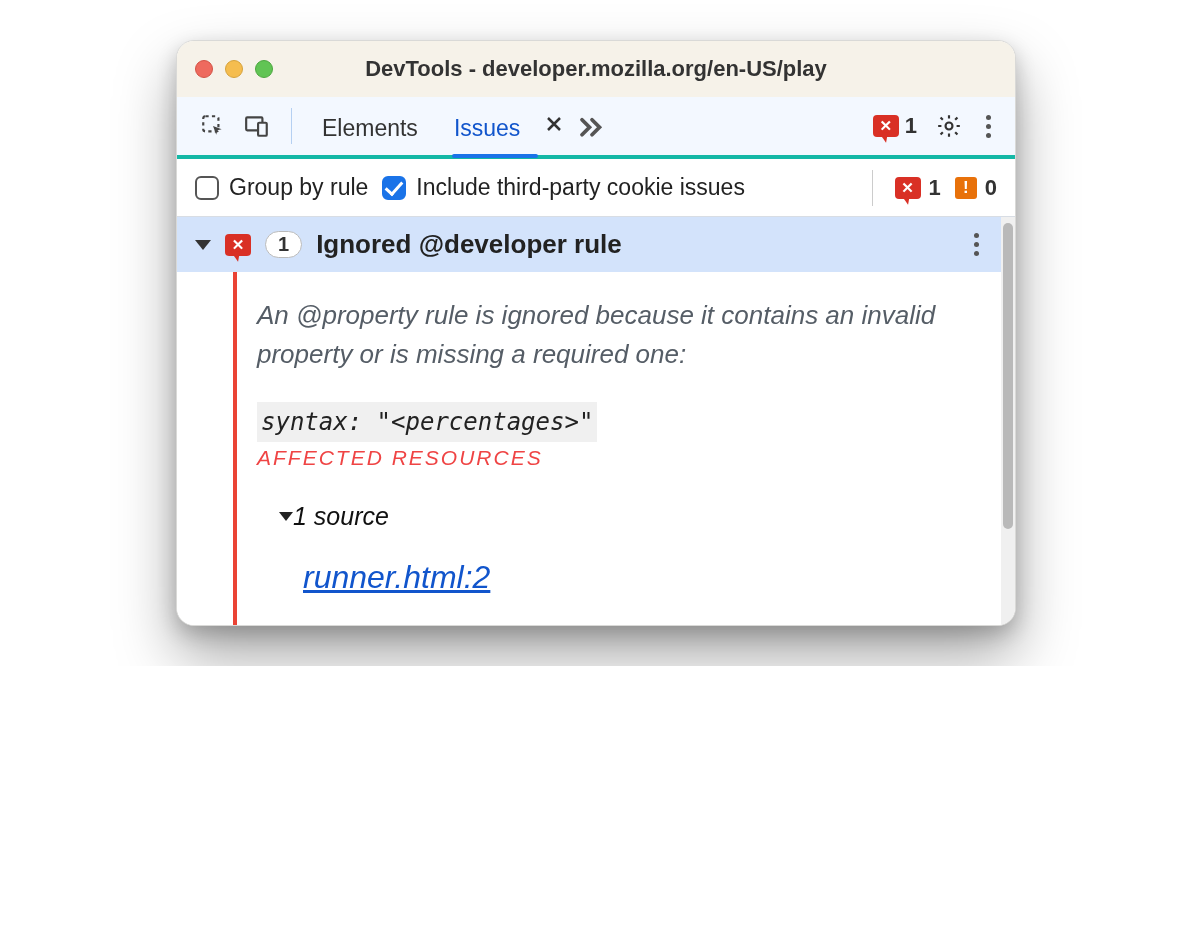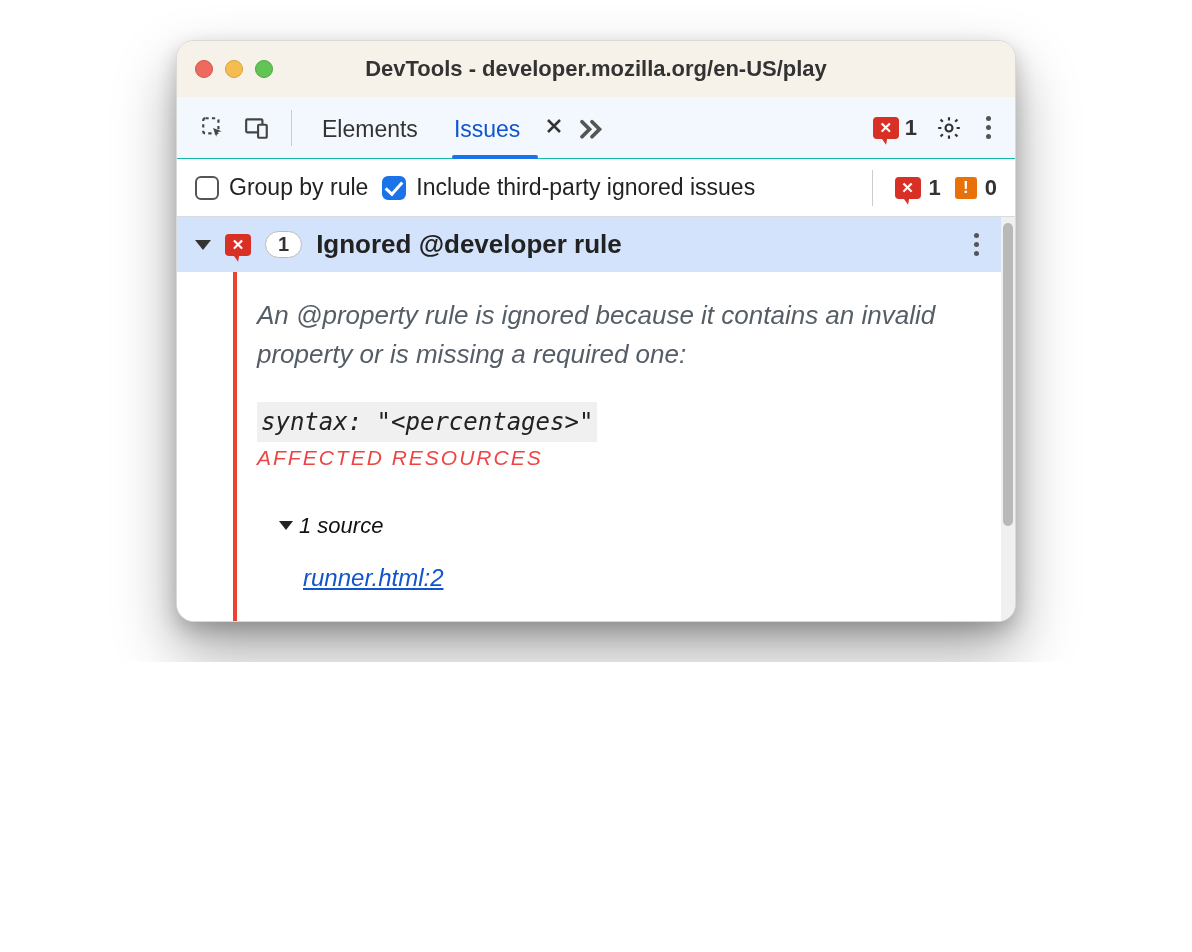--- a/index.html
+++ b/index.html
@@ -46,21 +46,21 @@
     font-size: 22px;
     color: #333;
     pointer-events: none;
   }
   
   .toolbar {
     display: flex;
     align-items: center;
     height: 62px;
     padding: 0 14px 0 18px;
-    border-bottom: 1px solid #14b8a6;
+    border-bottom: 4px solid #14b8a6;
     background: #f3f8ff;
     gap: 8px;
   }
   .tbicon {
     width: 36px; height: 36px;
     display: flex; align-items: center; justify-content: center;
     color: #444;
   }
   .tbicon svg { width: 26px; height: 26px; }
   .vline { width: 1px; height: 36px; background: #b5d0f2; margin: 0 8px; }
@@ -207,29 +207,29 @@
     margin-top: 28px;
   }
   .affected {
     text-transform: uppercase;
     letter-spacing: 2px;
     font-size: 21px;
     color: #ef4444;
     font-weight: 500;
   }
   .source-row {
-    display:flex; align-items:center; gap:6px;
-    font-size: 22px; color:#111; margin-top: 35px; margin-left: 22px;
+    display:flex; align-items:center; 
+    font-size: 25px; color:#111; margin-top: 24px; margin-left: 22px;
   }
   .mini-tri {
     width:0;height:0;border-left:7px solid transparent;border-right:7px solid transparent;border-top:9px solid #222;
   }
   .link {
     color:#1155cc; text-decoration: underline;
-    font-size: 24px; margin-top: 18px; margin-left: 46px; display:inline-block;
+    font-size: 32px; margin-top: 18px; margin-left: 46px; display:inline-block;
   }
 </style>
 </head>
 <body>
 
 <div class="window">
 
   <div class="titlebar">
     <div class="traffic">
       <div class="dot red"></div>
@@ -288,21 +288,21 @@
     </div>
   </div>
 
   <div class="filterbar">
     <label class="cblabel">
       <span class="cbx"></span>
       <span>Group by rule</span>
     </label>
     <label class="cblabel">
       <span class="cbx checked"></span>
-      <span>Include third-party ignored issues</span>
+      <span>Include third-party cookie issues</span>
     </label>
     <div class="spacer"></div>
     <div class="vline"></div>
     <div class="countgroup">
       <div class="errbubble">✕</div>
       <span>1</span>
     </div>
     <div class="countgroup">
       <div class="warnsq orange">!</div>
       <span>0</span>

